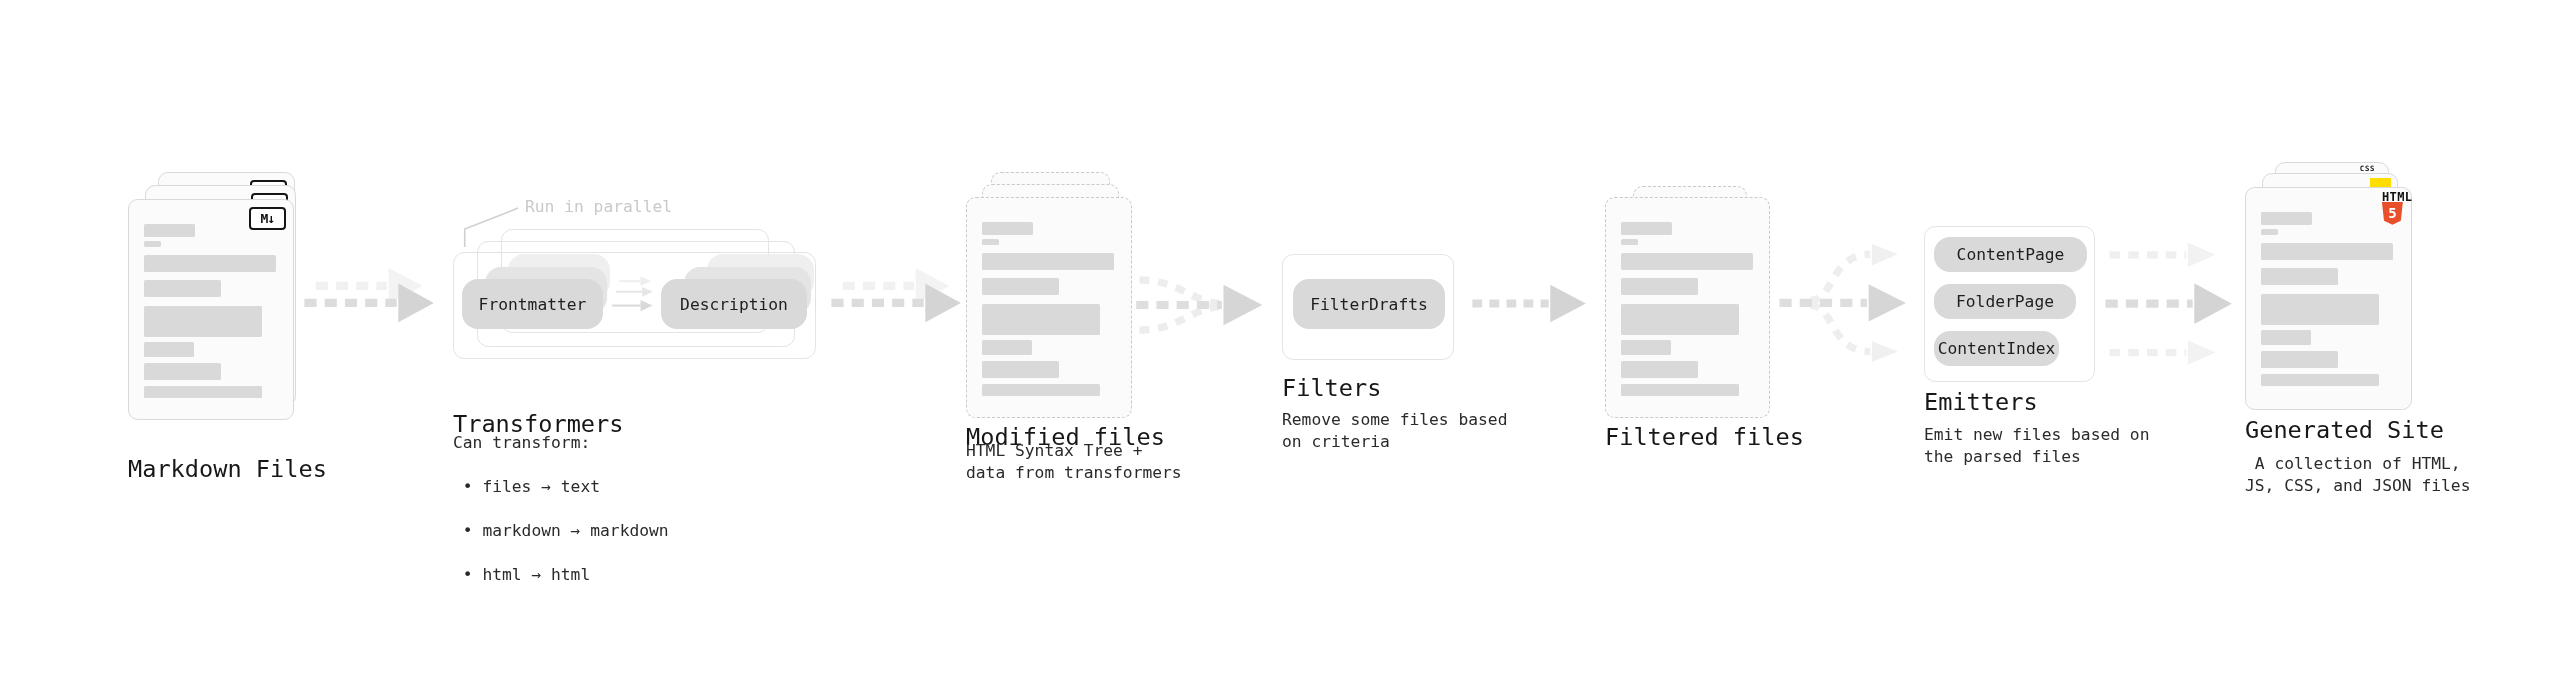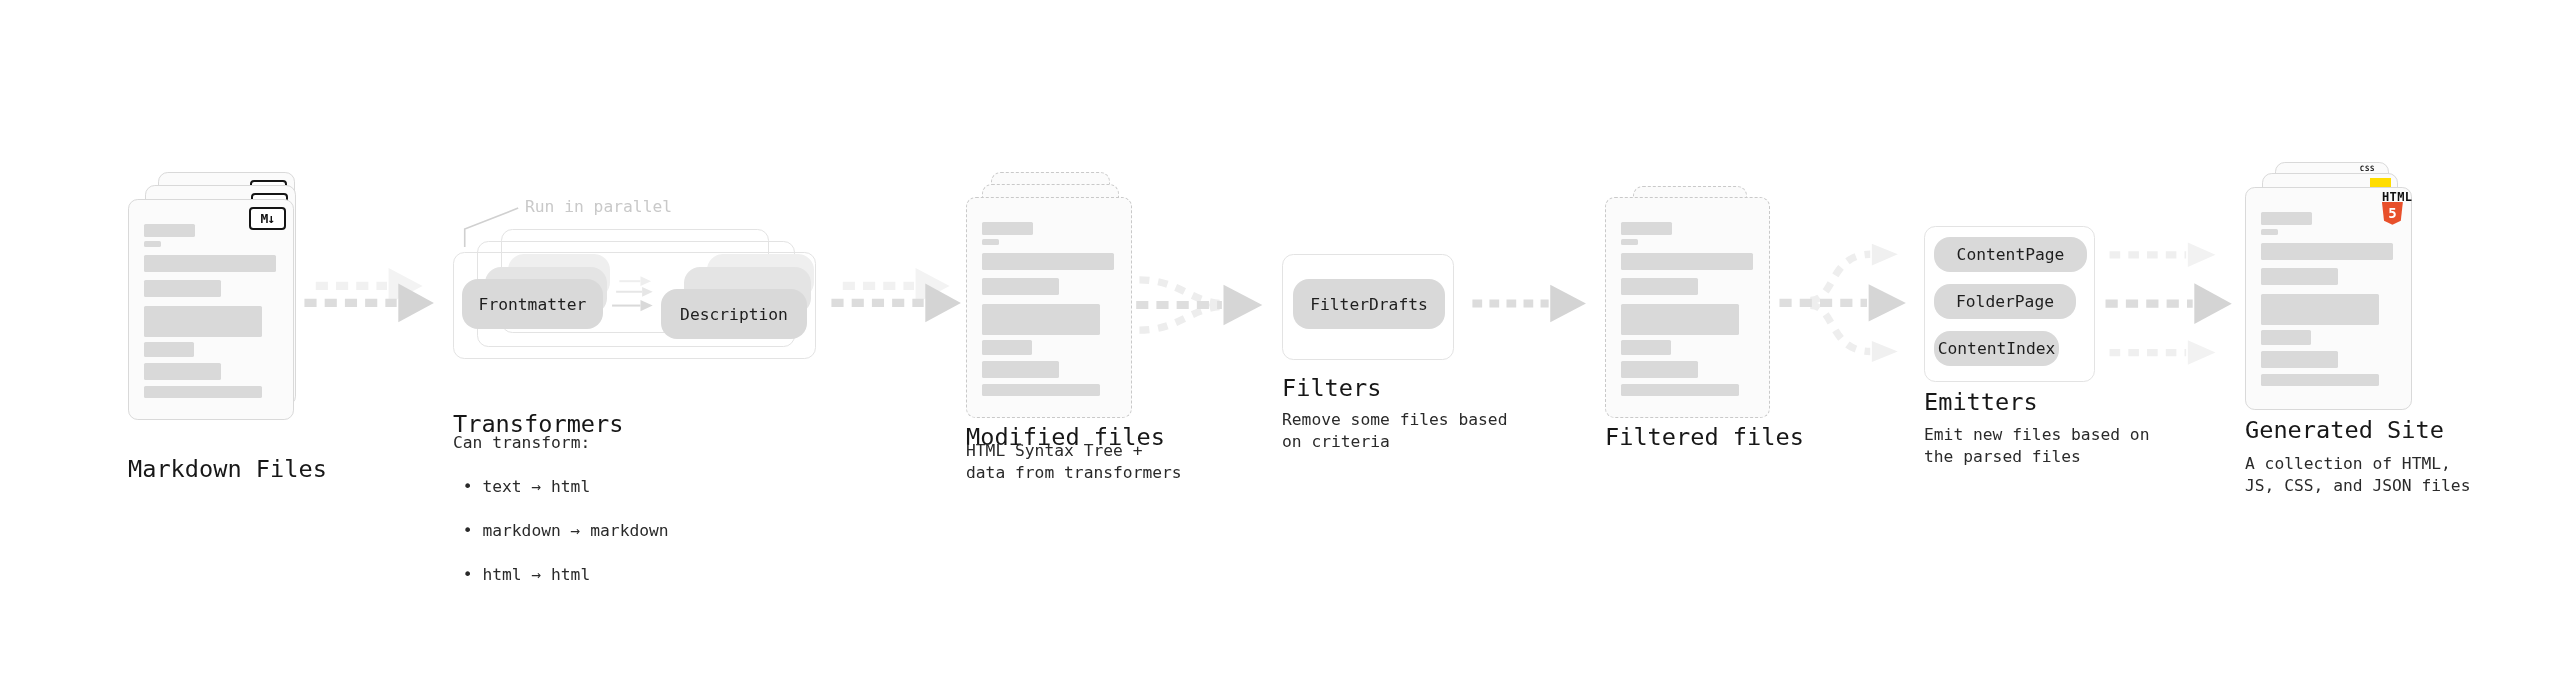--- a/index.html
+++ b/index.html
@@ -89,35 +89,35 @@
     <svg style="left:455px;top:199px;" width="81" height="57" viewBox="0 0 100 70">
       <polyline points="78,11 12,37 12,59" fill="none" stroke="#d0d0d0" stroke-width="2"></polyline>
     </svg>
     <div class="annotation" style="left:525px;top:197px;">Run in parallel</div>
 
     <div class="pill g2" style="left:508px;top:254px;width:102px;height:44px;"></div>
     <div class="pill g2" style="left:707px;top:254px;width:107px;height:44px;"></div>
     <div class="pill g1" style="left:485px;top:267px;width:122px;height:47px;"></div>
     <div class="pill g1" style="left:684px;top:267px;width:127px;height:47px;"></div>
     <div class="pill" style="left:462px;top:279px;width:141px;height:50px;">Frontmatter</div>
-    <div class="pill" style="left:661px;top:289px;width:146px;height:50px;">Description</div>
+    <div class="pill" style="left:661px;top:279px;width:146px;height:50px;">Description</div>
 
     <svg style="left:608px;top:273px;" width="52" height="44" viewBox="0 0 64 54">
       <line x1="14" y1="10" x2="40" y2="10" stroke="#eeeeee" stroke-width="2.5"></line>
       <polygon points="40,4 53,10 40,16" fill="#eeeeee"></polygon>
       <line x1="10" y1="23" x2="42" y2="23" stroke="#e6e6e6" stroke-width="2.5"></line>
       <polygon points="42,17 55,23 42,29" fill="#e6e6e6"></polygon>
       <line x1="5" y1="40" x2="40" y2="40" stroke="#d9d9d9" stroke-width="2.5"></line>
       <polygon points="40,33 55,40 40,47" fill="#d9d9d9"></polygon>
     </svg>
 
     <div class="stage-title" style="left:453px;top:374px;margin-top:36px;">Transformers</div>
     <div class="stage-sub" style="left:453px;top:410px;">
       <div>Can transform:</div>
-      <div class="indent">• text → html</div>
+      <div class="indent">• files → text</div>
       <div class="indent">• markdown → markdown</div>
       <div class="indent">• html → html</div>
     </div>
   </div>
 
   <svg style="left:826px;top:260px;" width="163" height="89" viewBox="0 0 200 110">
     <line x1="20" y1="32" x2="108" y2="32" stroke="#f1f1f1" stroke-width="10" stroke-dasharray="15 10"></line>
     <polygon points="110,10 152,32 110,54" fill="#f3f3f3"></polygon>
     <line x1="6" y1="53" x2="120" y2="53" stroke="#dcdcdc" stroke-width="10" stroke-dasharray="15 10"></line>
     <polygon points="122,29 166,53 122,77" fill="#d4d4d4"></polygon>
@@ -224,18 +224,18 @@
       <div class="bar b1"></div>
       <div class="bar b2"></div>
       <div class="bar b3"></div>
       <div class="bar b4"></div>
       <div class="bar b5"></div>
       <div class="bar b6"></div>
       <div class="bar b7"></div>
       <div class="bar b8"></div>
     </div>
     <div class="stage-title" style="left:2245px;top:416px;">Generated Site</div>
-    <div class="stage-sub" style="left:2245px;top:453px;">A collection of HTML,
+    <div class="stage-sub" style="left:2245px;top:453px;text-align:center;">A collection of HTML,
 JS, CSS, and JSON files</div>
   </div>
 
 </div>
 
 
 </body></html>

